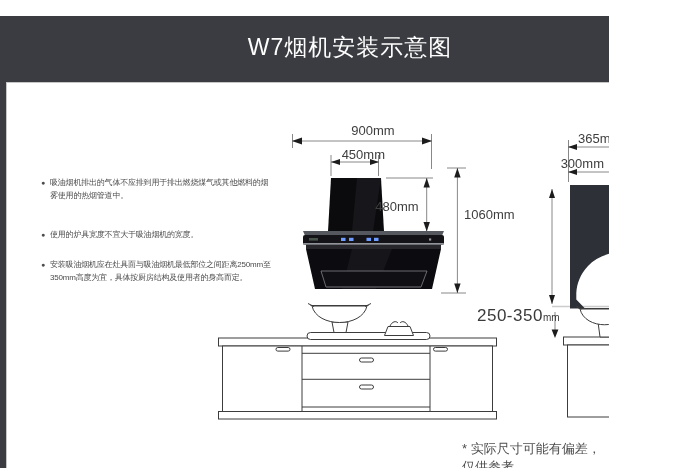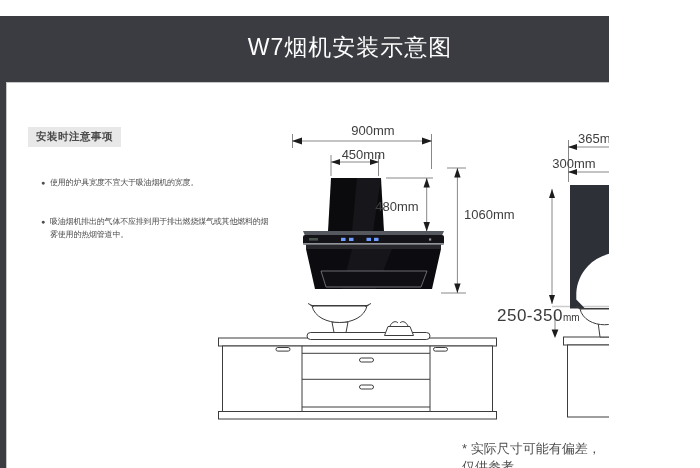--- a/index.html
+++ b/index.html
@@ -19,22 +19,22 @@
   #list1{left:41px;top:134px;}
   #list2{left:41px;top:216px;}
   .note-list li{position:relative;padding-left:9px;}
   .note-list li::before{content:"\25CF";position:absolute;left:0;top:0;font-size:7px;}
   .dim{position:absolute;color:#3e3e3e;font-size:13px;white-space:nowrap;}
   #dim-900{left:338px;top:107px;width:70px;text-align:center;}
   #dim-450{left:325px;top:131px;width:60px;text-align:right;}
   #dim-480{left:372px;top:183px;width:50px;text-align:center;}
   #dim-1060{left:464px;top:191px;}
   #dim-365{left:578px;top:115px;width:60px;}
-  #dim-300{left:544px;top:140px;width:60px;text-align:center;}
-  #dim-range{left:497px;top:290px;font-size:17px;color:#3a3a3a;letter-spacing:0.5px;}
+  #dim-300{left:544px;top:140px;width:60px;text-align:right;}
+  #dim-range{left:477px;top:290px;font-size:17px;color:#3a3a3a;letter-spacing:0.5px;}
   #dim-range .unit{font-size:10px;letter-spacing:0;}
   .footnote{position:absolute;left:462px;top:424px;color:#4f4f4f;font-size:13px;}
 </style>
 </head>
 <body>
 
 <div class="page">
 
   <div class="title">W7烟机安装示意图</div>
 
@@ -143,28 +143,29 @@
       <rect x="640.5" y="332.5" width="9" height="62"></rect>
       <rect x="563.5" y="321" width="88" height="8"></rect>
       <rect x="567.5" y="329" width="72" height="72"></rect>
       <polygon points="598,306 612,306 610,321 600,321"></polygon>
       <path d="M580,293 C585,314 624,314 629,293 Z"></path>
       <line x1="578.5" y1="292.5" x2="630.5" y2="292.5"></line>
       <path d="M576,290 L582,293 M633,290 L627,293" fill="none"></path>
     </g>
   </svg>
 
-  <div class="chip" id="chip1">安装时注意事项</div>
   <ul class="note-list" id="list1">
-    <li>使用的炉具宽度不宜大于吸油烟机的宽度。</li>
     <li>吸油烟机排出的气体不应排到用于排出燃烧煤气或其他燃料的烟
 雾使用的热烟管道中。</li>
+    <li>使用的炉具宽度不宜大于吸油烟机的宽度。</li>
   </ul>
 
   <ul class="note-list" id="list2">
+    <li>安装吸油烟机应在灶具面与吸油烟机最低部位之间距离250mm至
+350mm高度为宜，具体按厨房结构及使用者的身高而定。</li>
   </ul>
 
   <span class="dim" id="dim-900">900mm</span>
   <span class="dim" id="dim-450">450mm</span>
   <span class="dim" id="dim-480">480mm</span>
   <span class="dim" id="dim-1060">1060mm</span>
   <span class="dim" id="dim-365">365mm</span>
   <span class="dim" id="dim-300">300mm</span>
   <span class="dim" id="dim-range"><span>250-350</span><span class="unit">mm</span></span>
 

